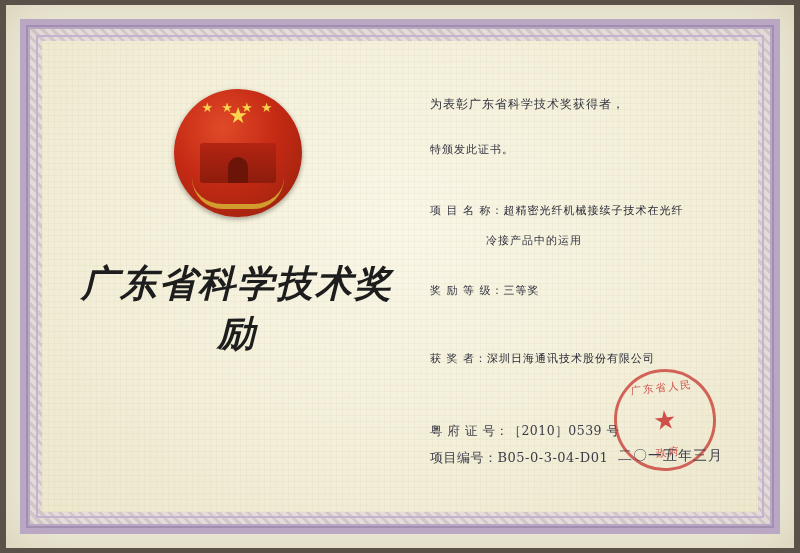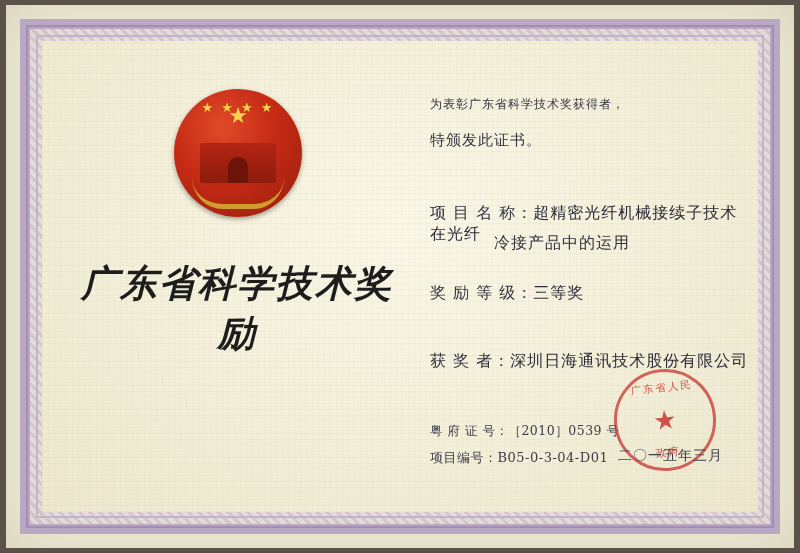--- a/index.html
+++ b/index.html
@@ -210,34 +210,34 @@
   #preamble-1 {
     position: absolute;
     left: 8px;
     top: 38px;
     font-size: 12px;
     letter-spacing: 1px;
   }
   #preamble-2 {
     position: absolute;
     left: 8px;
-    top: 74px;
-    font-size: 15px;
+    top: 84px;
+    font-size: 11px;
     letter-spacing: 1px;
   }
 
   .field-row {
     position: absolute;
     left: 8px;
-    font-size: 16px;
+    font-size: 11px;
     letter-spacing: 1px;
     color: #33333f;
   }
   #field-project      { top: 152px; }
-  #field-project-cont { top: 182px; left: 72px; }
+  #field-project-cont { top: 182px; left: 64px; }
   #field-level        { top: 232px; }
   #field-winner       { top: 300px; }
 
   .field-label { color: #33333f; }
   .field-value { color: #2b2b38; }
 
   
   #footer-1 {
     position: absolute;
     left: 8px;

